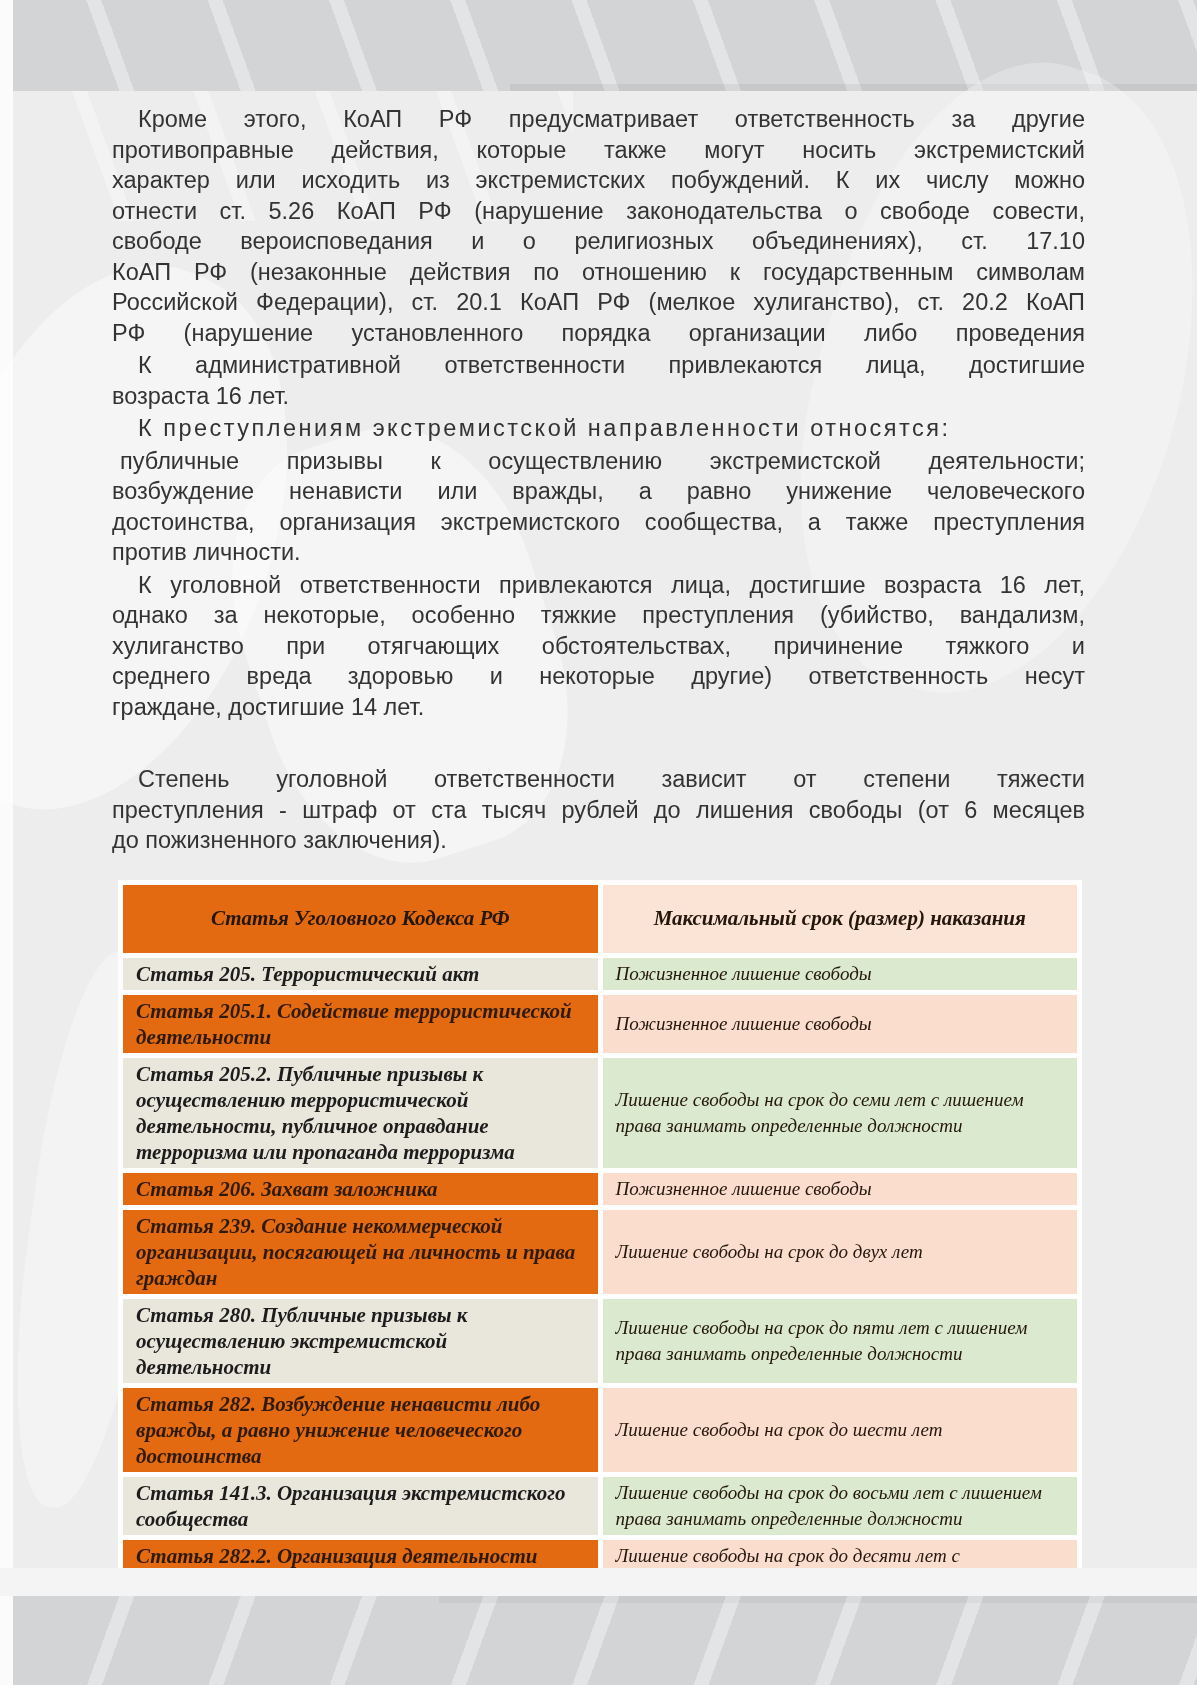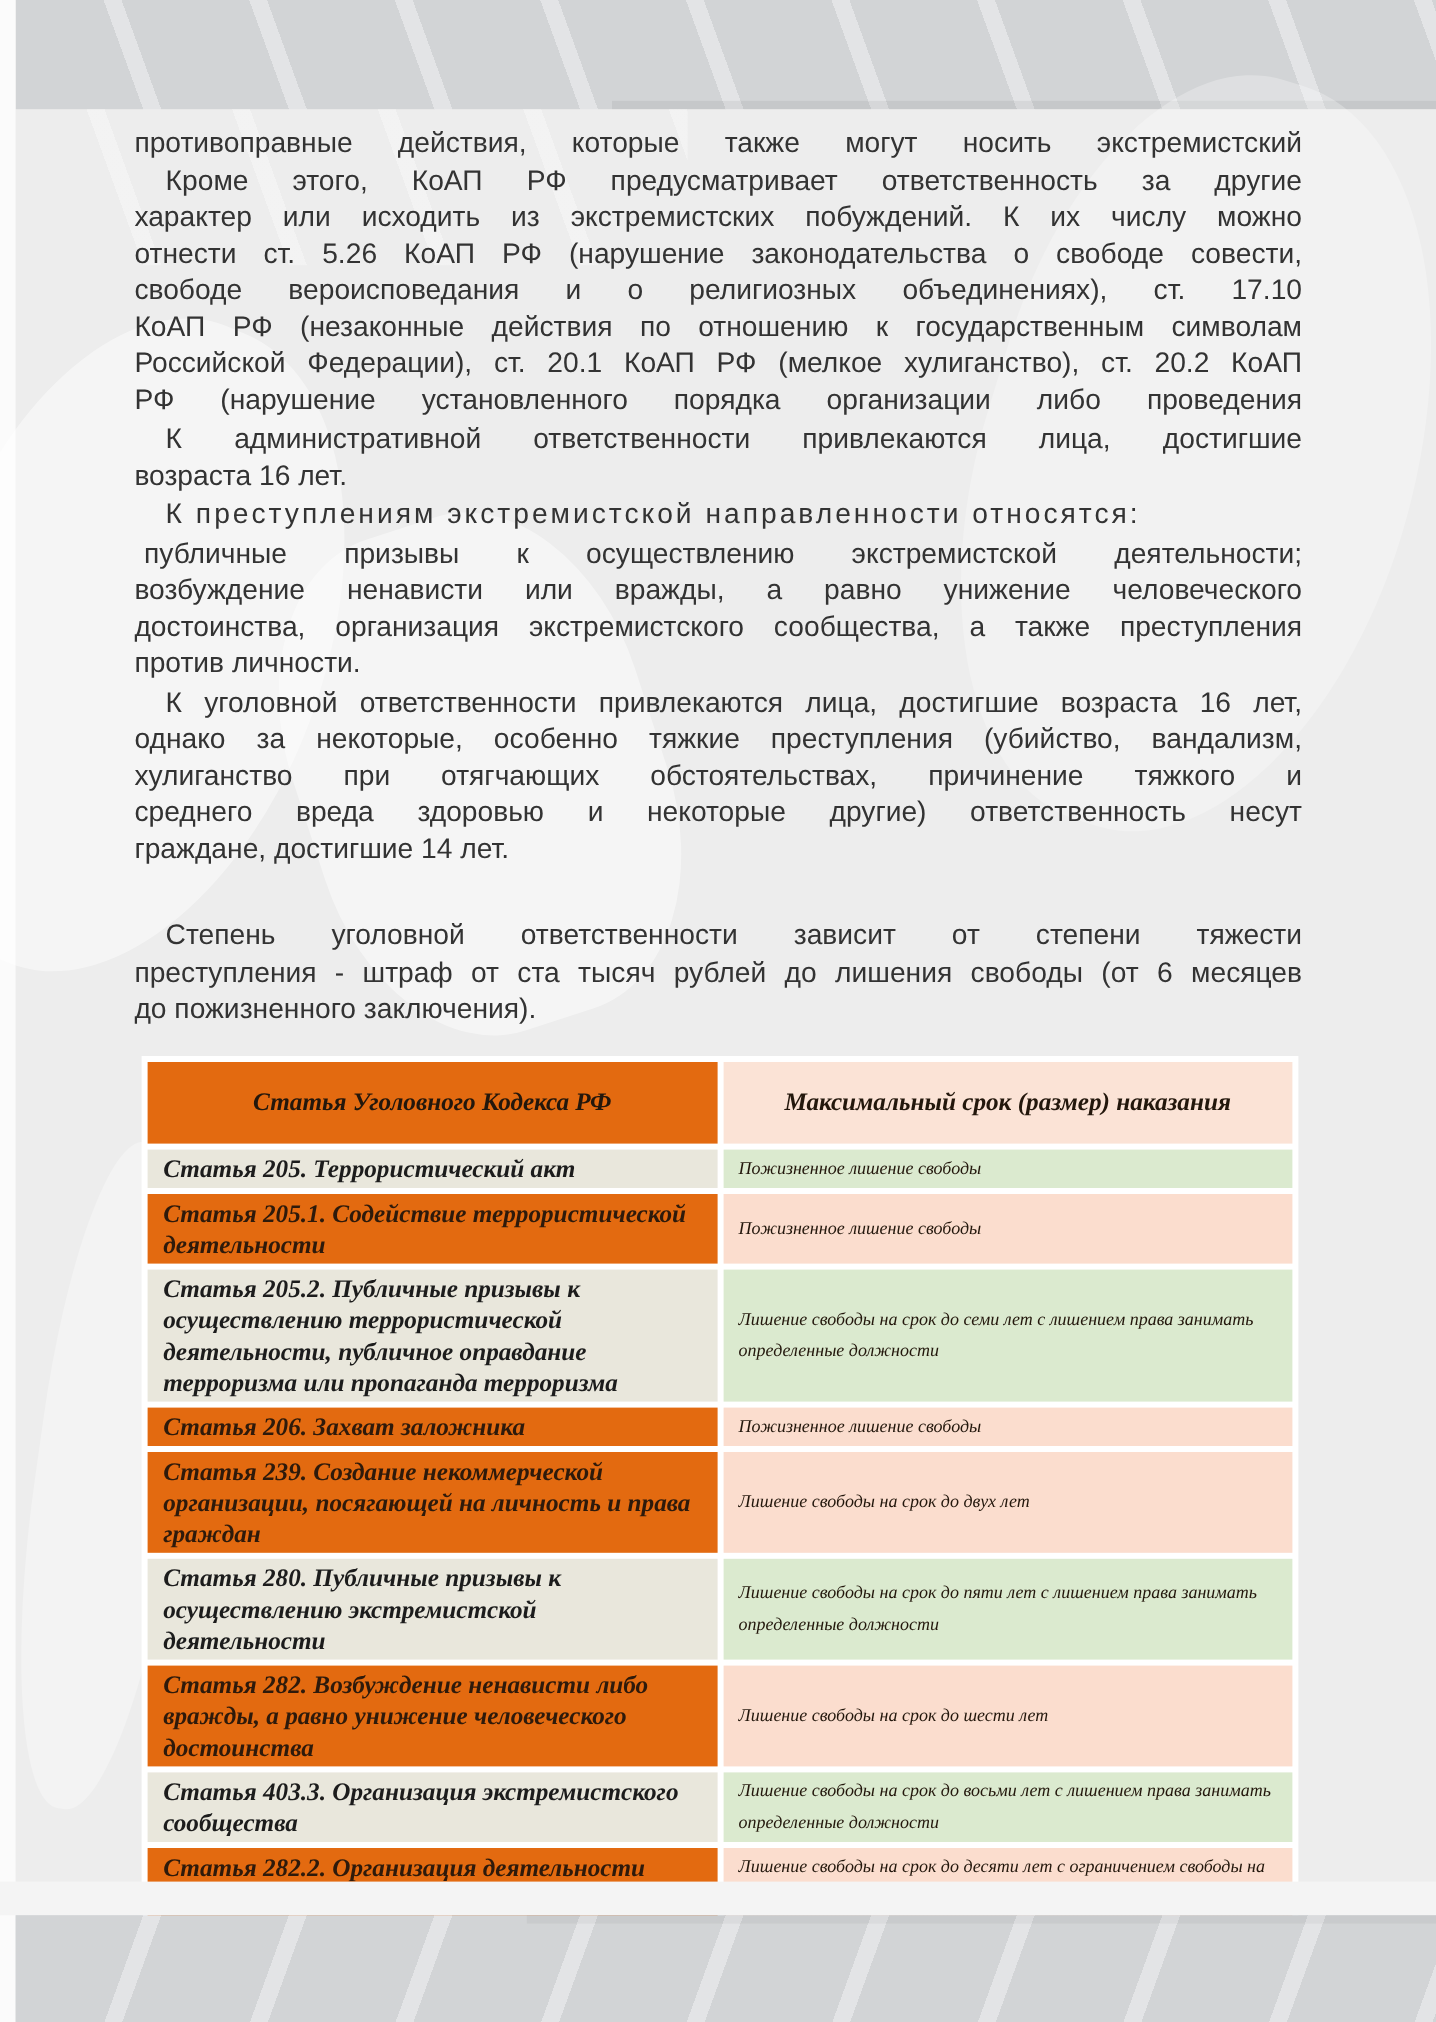--- a/index.html
+++ b/index.html
@@ -74,21 +74,21 @@
   th.hdr-article{background:var(--accent-orange,#E36A10);}
   th.hdr-punishment{background:var(--header-peach,#FBE3D6);}
   td.cell{
     vertical-align:middle;
     padding:3px 13px;
     line-height:26px;
   }
   td.article{font-weight:bold;font-size:21px;}
   td.article-light{background:var(--cell-beige,#E9E7DC);color:#1c1c1c;}
   td.article-orange{background:var(--accent-orange,#E36A10);color:#2e1a0b;}
-  td.punishment{font-size:15px;}
+  td.punishment{font-size:19px;}
   td.punish-green{background:var(--cell-green,#DBEACF);}
   td.punish-pink{background:var(--cell-pink,#FBDDCE);}
 </style>
 </head>
 <body>
 
 <div class="page" style="--page-bg: #EDEDED; --band-gray: #D2D4D6; --band-stripe: #E3E4E6; --accent-orange: #E36A10; --cell-beige: #E9E7DC; --cell-green: #DBEACF; --cell-pink: #FBDDCE; --header-peach: #FBE3D6; --text: #333333; --table-text: #23170C;">
 
   <div class="band band-top"></div>
   <div class="under-band-stripes"></div>
@@ -96,22 +96,22 @@
 
   <div class="wisp wisp-1"></div>
   <div class="wisp wisp-2"></div>
   <div class="wisp wisp-3"></div>
   <div class="wisp wisp-4"></div>
 
   <div class="content">
 
     <div id="paragraphs">
         <div class="para para-1">
+          <div class="line first">Кроме этого, КоАП РФ предусматривает ответственность за другие</div>
           <div class="line">противоправные действия, которые также могут носить экстремистский</div>
-          <div class="line first">Кроме этого, КоАП РФ предусматривает ответственность за другие</div>
           <div class="line">характер или исходить из экстремистских побуждений. К их числу можно</div>
           <div class="line">отнести ст. 5.26 КоАП РФ (нарушение законодательства о свободе совести,</div>
           <div class="line">свободе вероисповедания и о религиозных объединениях), ст. 17.10</div>
           <div class="line">КоАП РФ (незаконные действия по отношению к государственным символам</div>
           <div class="line">Российской Федерации), ст. 20.1 КоАП РФ (мелкое хулиганство), ст. 20.2 КоАП</div>
           <div class="line">РФ (нарушение установленного порядка организации либо проведения</div>
         </div>
         <div class="para para-2">
           <div class="line first">К административной  ответственности  привлекаются лица, достигшие</div>
           <div class="line last">возраста 16 лет.</div>
@@ -169,21 +169,21 @@
           </tr>
           <tr>
             <td class="cell article article-light">Статья 280. Публичные призывы к осуществлению экстремистской деятельности</td>
             <td class="cell punishment punish-green">Лишение свободы на срок до пяти лет с лишением права занимать определенные должности</td>
           </tr>
           <tr>
             <td class="cell article article-orange">Статья 282. Возбуждение ненависти либо вражды, а равно унижение человеческого достоинства</td>
             <td class="cell punishment punish-pink">Лишение свободы на срок до шести лет</td>
           </tr>
           <tr>
-            <td class="cell article article-light">Статья 403.3. Организация экстремистского сообщества</td>
+            <td class="cell article article-light">Статья 141.3. Организация экстремистского сообщества</td>
             <td class="cell punishment punish-green">Лишение свободы на срок до восьми лет с лишением права занимать определенные должности</td>
           </tr>
           <tr>
             <td class="cell article article-orange">Статья 282.2. Организация деятельности экстремистской организации</td>
             <td class="cell punishment punish-pink">Лишение свободы на срок до десяти лет с ограничением свободы на срок до одного года</td>
           </tr>
         </tbody>
     </table>
 
   </div>

